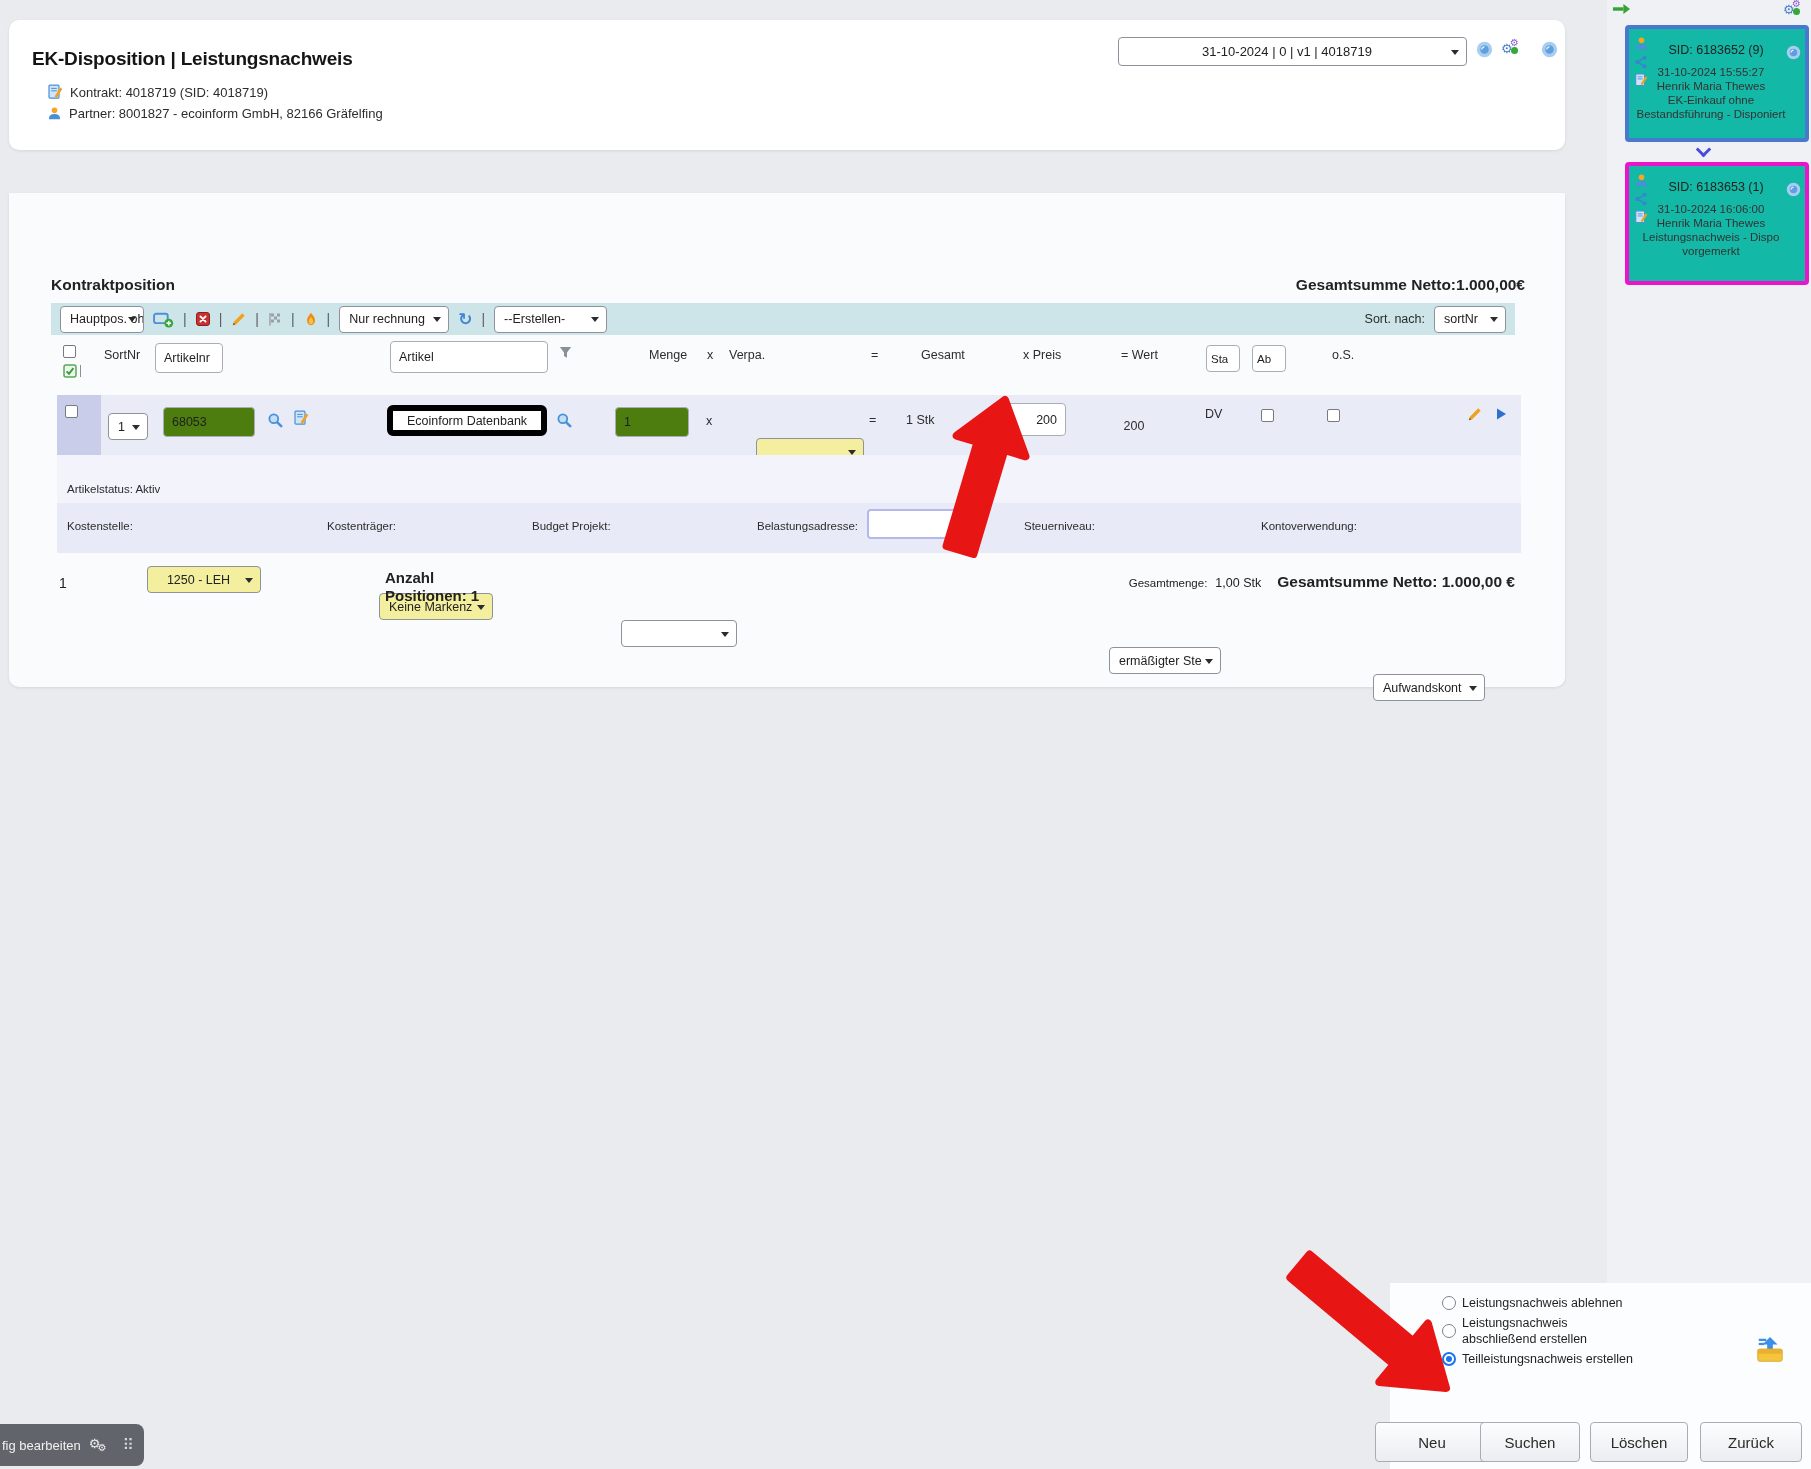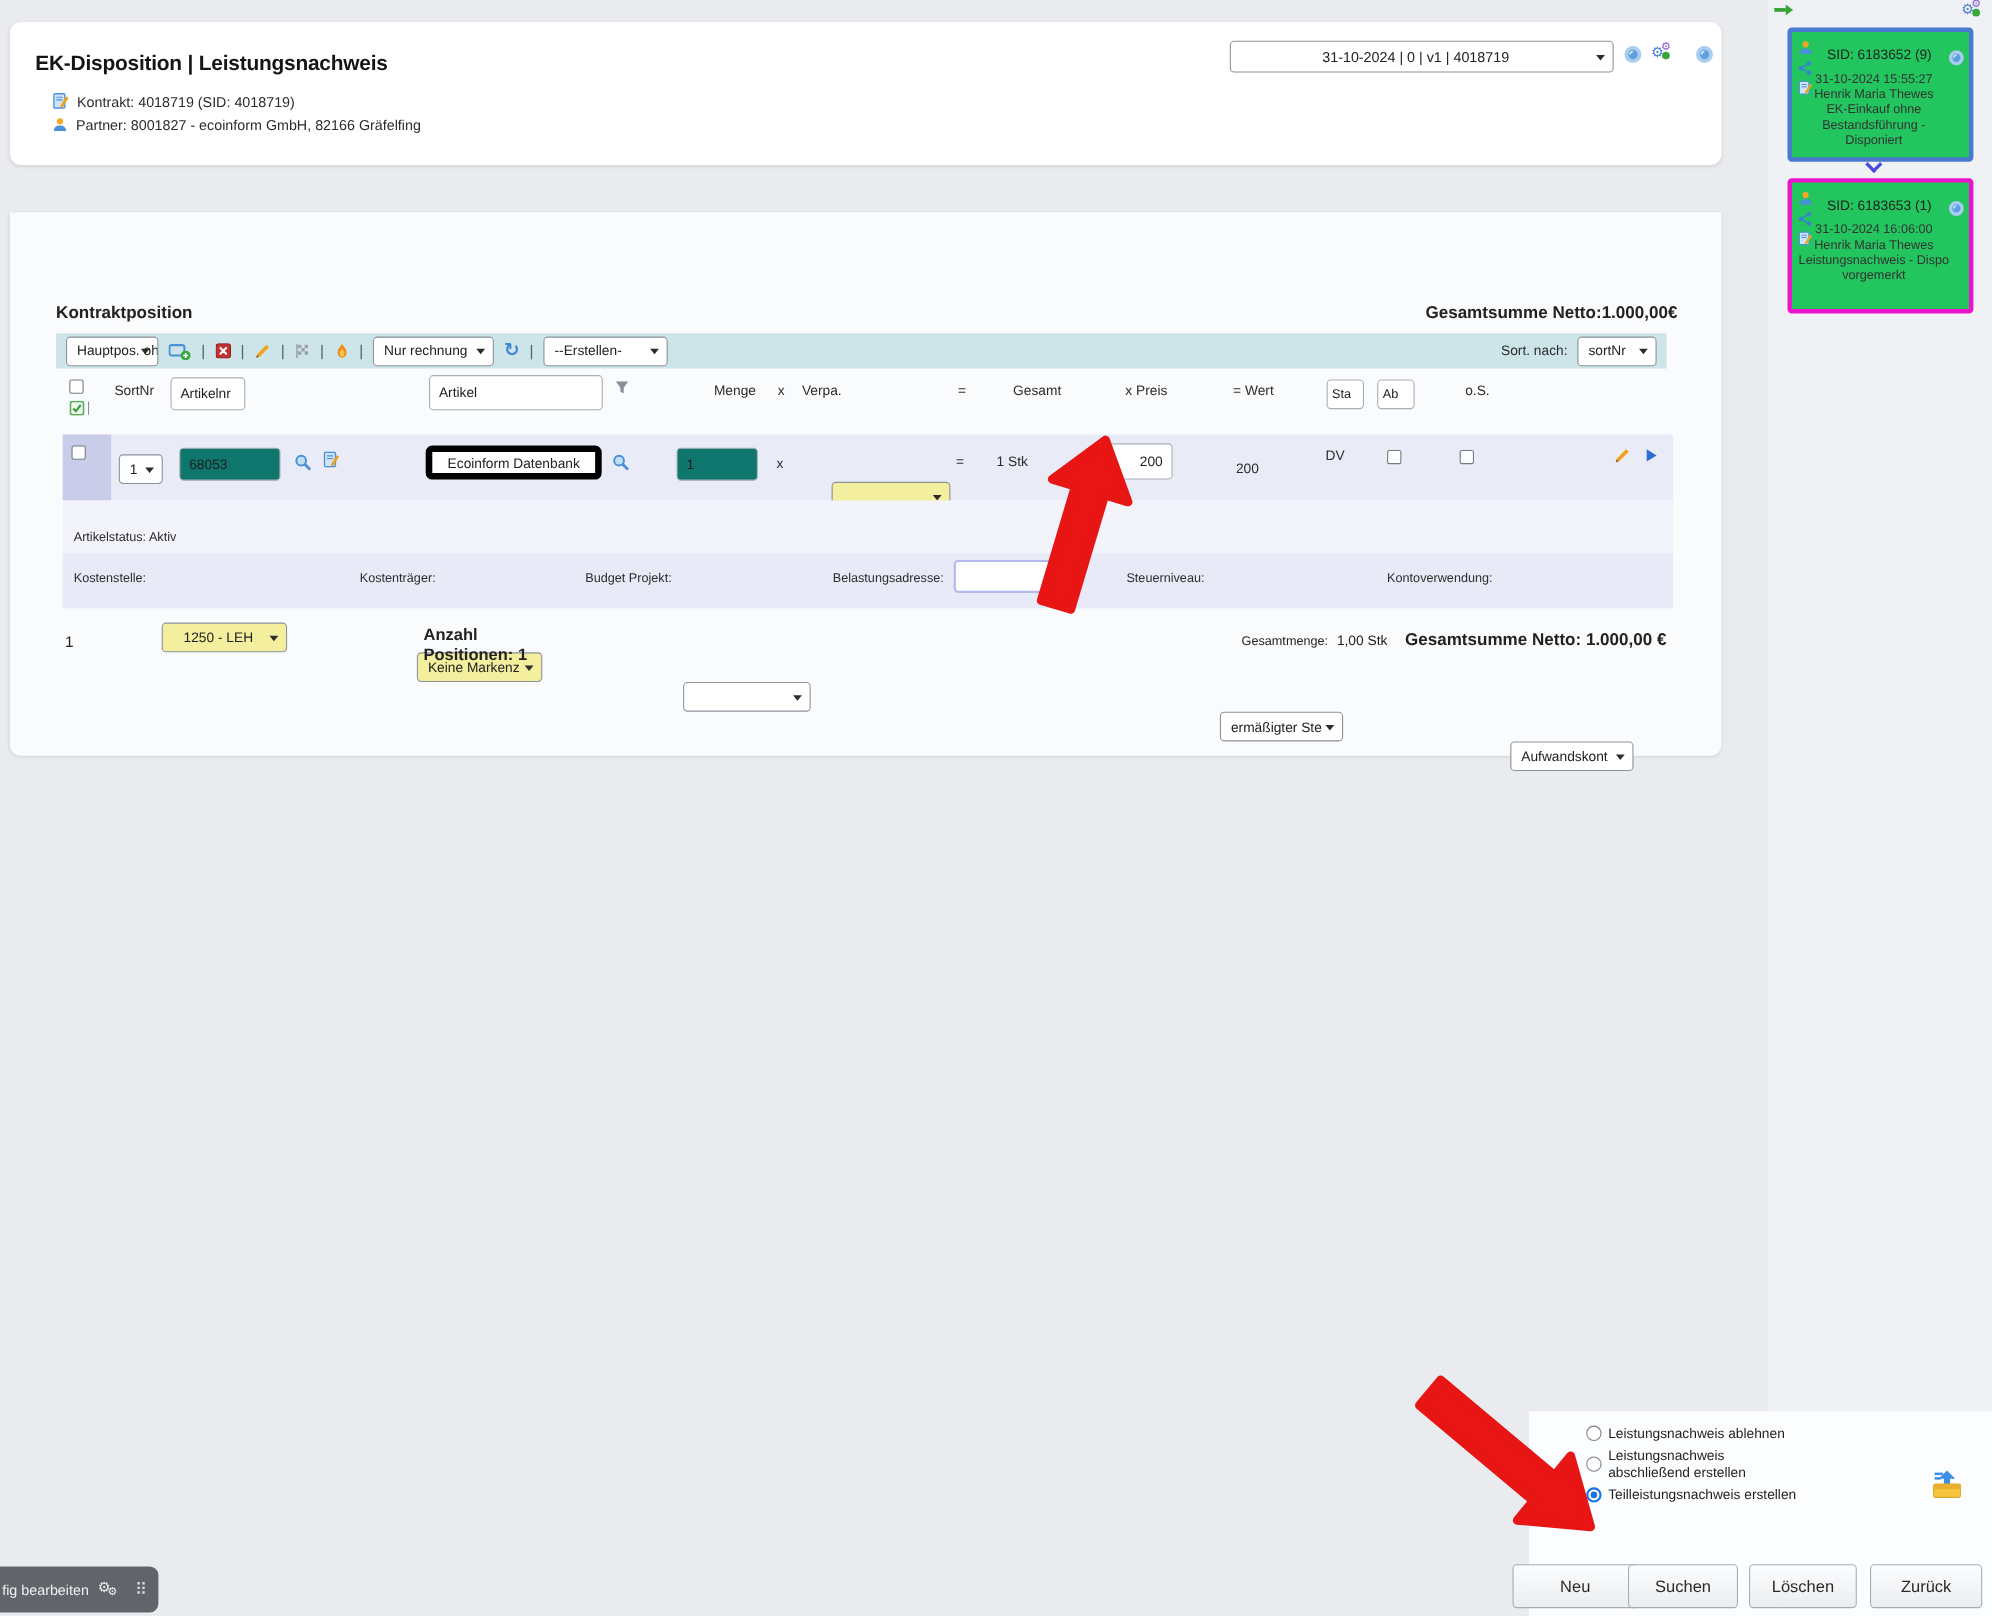--- a/index.html
+++ b/index.html
@@ -14,21 +14,21 @@
   .select { position:relative; display:flex; align-items:center; height:27px; padding:0 20px 0 9px;
             background:#fff; border:1px solid #8d929b; border-radius:4px; font-size:12.5px;
             white-space:nowrap; overflow:hidden; cursor:pointer; }
   .select::after { content:""; position:absolute; right:7px; top:50%; margin-top:-2px;
             border-left:4px solid transparent; border-right:4px solid transparent; border-top:5px solid #2c2c2c; }
   .select.yellow { background:#f3ef9e; }
   .select.center { justify-content:center; }
   .inputbox { height:30px; border:1px solid #a9aeb6; border-radius:4px; background:#fff;
             font-family:"Liberation Sans", sans-serif; font-size:12.5px; padding:0 8px; color:#1f1f1f; }
   .inputbox::placeholder { color:#1f1f1f; opacity:1; }
-  .inputbox.yellow { background:#0f766e; }
+  .inputbox.yellow { background:#4d7c0f; }
   .cb { display:inline-block; width:13px; height:13px; background:#fff; border:1px solid #767b82; border-radius:2px; }
   .radio { width:14px; height:14px; border-radius:50%; background:#fff; border:1px solid #7d828a; flex:0 0 auto; }
   .radio.checked { border:2px solid #1a73e8; position:relative; }
   .radio.checked::after { content:""; position:absolute; left:2px; top:2px; width:6px; height:6px; border-radius:50%; background:#1a73e8; }
 
   
   .title { font-size:19px; font-weight:bold; color:#151515; letter-spacing:-.2px; }
   .meta-row { display:flex; align-items:center; gap:7px; font-size:13px; color:#2c2c2c; }
 
   
@@ -49,21 +49,21 @@
   .rowband .firstcell { position:absolute; left:0; top:0; width:44px; height:100%; background:#c9cdea; }
   .stripA { background:#f2f3fb; }
   .stripB { background:#e8ebf7; }
   .fieldlabel { font-size:11.5px; color:#2c2c2c; white-space:nowrap; }
 
   .btn { display:flex; align-items:center; justify-content:center; height:40px; border:1px solid #a8adb5;
          border-radius:4px; background:linear-gradient(#fcfdfe,#ebedf0); font-size:15px; color:#2a2a2a; cursor:pointer; }
 
   
   .sidebar { background:#eff1f4; }
-  .sidecard { position:absolute; left:18px; width:169px; background:#22c55e; border-radius:4px; padding:8px 16px 8px 4px; }
+  .sidecard { position:absolute; left:18px; width:184px; background:#14b8a6; border-radius:4px; padding:8px 16px 8px 4px; }
   .sidecard .sid { text-align:center; font-size:12.5px; color:#1f1f1f; margin:6px 0 8px 10px; }
   .sidecard .line { text-align:center; font-size:11.5px; line-height:14px; color:#333; }
   .iconcol { position:absolute; left:5px; top:7px; display:flex; flex-direction:column; gap:4px; }
   .chev { width:11px; height:11px; border-right:3px solid #4a4ae0; border-bottom:3px solid #4a4ae0; transform:rotate(45deg); }
 
   .gearchar { color:#4a7fd0; font-family:"DejaVu Sans", sans-serif; }
   .refreshchar { color:#3f87d6; font-family:"DejaVu Sans", sans-serif; font-size:17px; font-weight:bold; line-height:17px; }
 
   .badge { display:flex; align-items:center; gap:8px; background:rgba(88,92,99,.94); border-radius:8px;
            color:#f0f0f0; font-size:13px; padding:0 10px; height:42px; }

